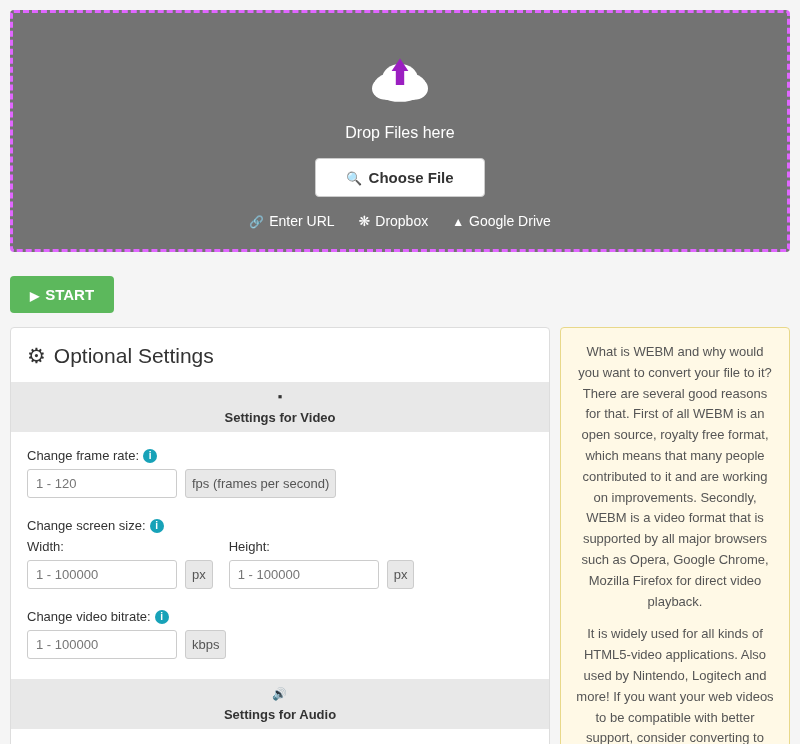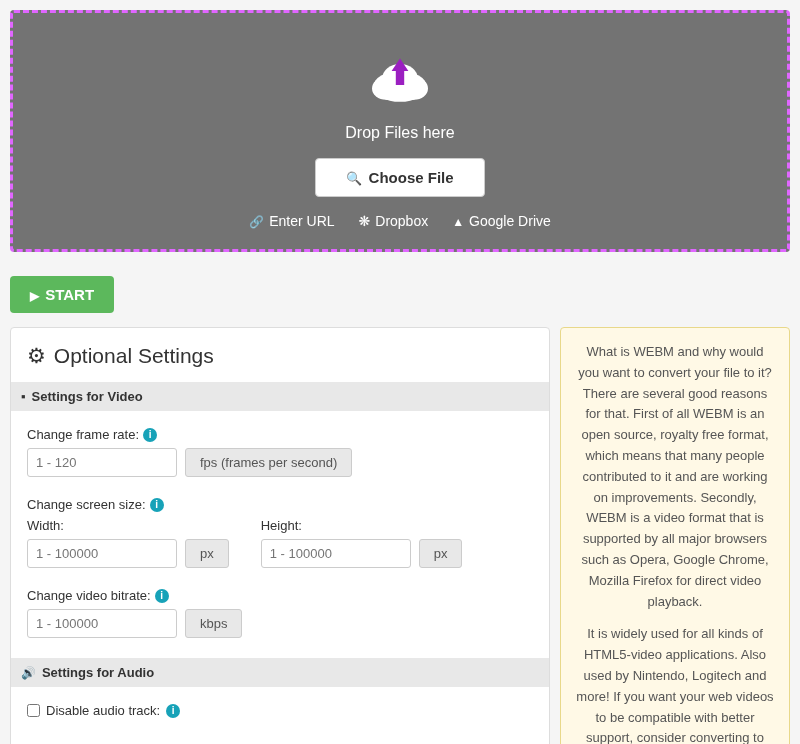--- a/index.html
+++ b/index.html
@@ -116,20 +116,21 @@
       padding: 7px 10px;
       font-size: 13px;
       font-weight: bold;
       margin-bottom: 16px;
       margin-left: -16px;
       margin-right: -16px;
       display: flex;
       align-items: center;
       gap: 6px;
       color: #333;
+      flex-direction: column;
     }
 
     .field-group {
       margin-bottom: 20px;
     }
 
     .field-label {
       font-size: 13px;
       margin-bottom: 6px;
       display: flex;
@@ -151,29 +152,29 @@
       color: #999;
     }
 
     .field-input.wide {
       width: 150px;
     }
 
     .field-unit {
       background: #e8e8e8;
       border: 1px solid #ccc;
-      padding: 6px 14px;
+      padding: 6px 6px;
       font-size: 13px;
       border-radius: 3px;
       color: #555;
     }
 
     .screen-size-row {
       display: flex;
-      gap: 32px;
+      gap: 16px;
       align-items: flex-end;
     }
 
     .screen-size-group {
       display: flex;
       flex-direction: column;
       gap: 6px;
     }
 
     .screen-size-group label {

